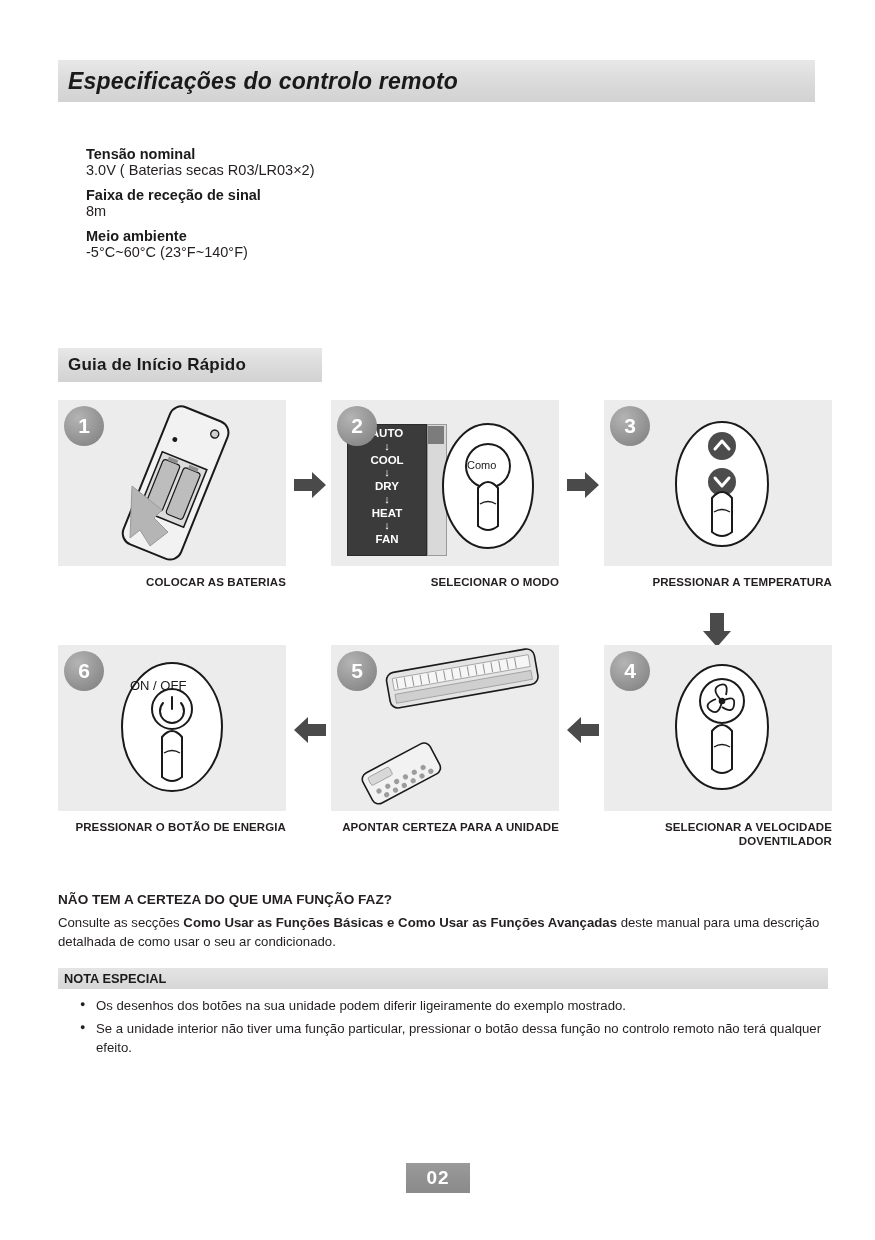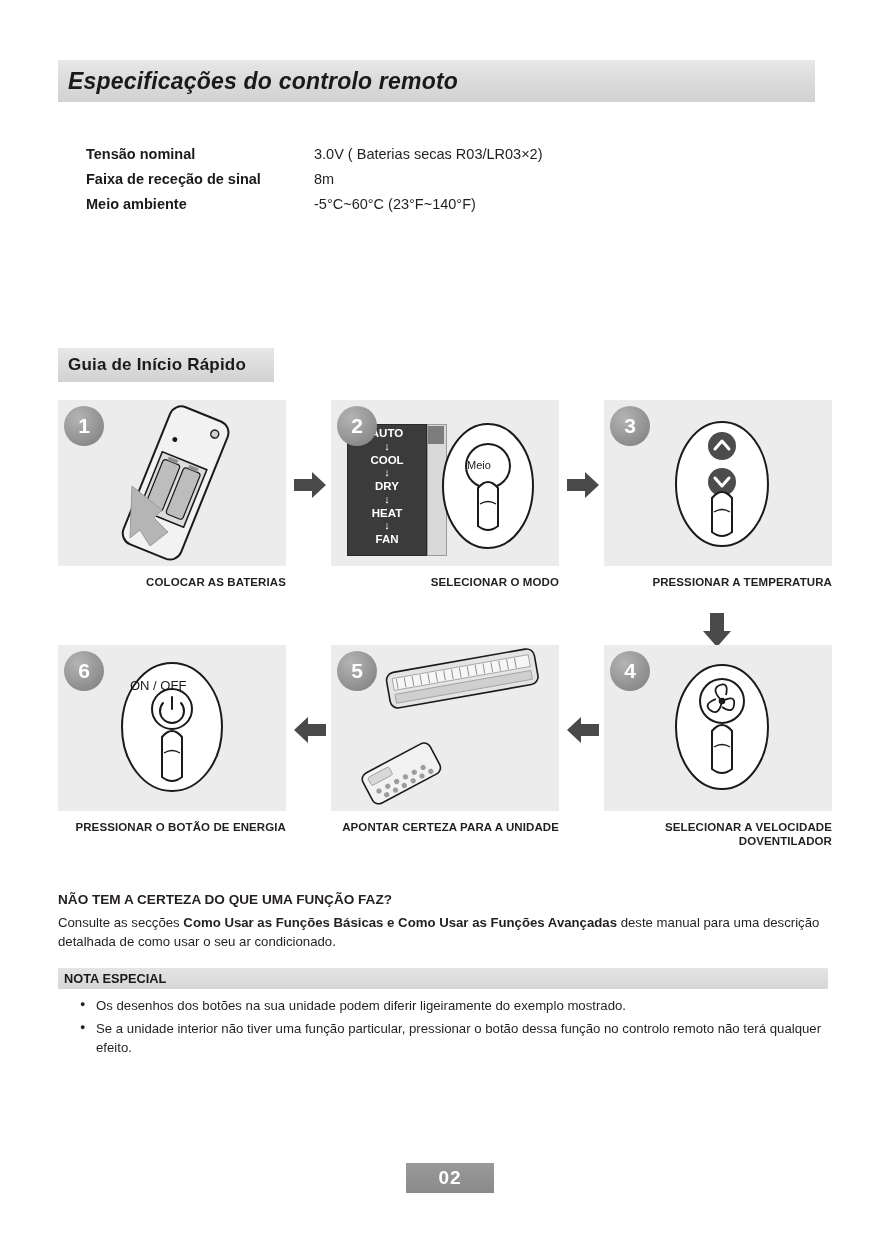--- a/index.html
+++ b/index.html
@@ -35,35 +35,36 @@
     font-weight: bold;
     letter-spacing: 0.2px;
     color: #1a1a1a;
   }
   #spec-title {
     left: 58px; top: 60px; width: 757px; height: 42px;
     padding-left: 10px;
     font-style: italic;
   }
   #quick-title {
-    left: 58px; top: 348px; width: 216px; height: 34px;
+    left: 58px; top: 348px; width: 264px; height: 34px;
     padding-left: 10px;
   }
   #quick-title .t { font-size: 17px; }
 
   
   .spec-table {
     position: absolute;
     left: 86px; top: 146px;
     width: 680px;
     font-size: 14.5px;
   }
   .spec-row {
     display: flex;
     margin-bottom: 9px;
+    flex-direction: column;
   }
   .spec-key {
     width: 228px;
     font-weight: bold;
     color: #1a1a1a;
   }
   .spec-val {
     color: #231f20;
   }
 
@@ -159,21 +160,21 @@
     position: absolute;
     left: 0; top: 0;
     font-size: 9px;
     line-height: 1.9;
   }
 
   
   .pagenum {
     position: absolute;
     left: 406px; top: 1163px;
-    width: 88px; height: 30px;
+    width: 64px; height: 30px;
     background: linear-gradient(to bottom, #9a9a9a, #8a8a8a);
     color: #ffffff;
     font-size: 19px;
     font-weight: bold;
     display: flex;
     align-items: center;
     justify-content: center;
     letter-spacing: 1px;
   }
 
@@ -296,21 +297,21 @@
         <div class="mode-slider"></div>
         <div class="mode-knob"></div>
 
         <svg width="228" height="166" viewBox="0 0 228 166" style="position:absolute; left:0; top:0;">
           <ellipse cx="157" cy="86" rx="45" ry="62" fill="#ffffff" stroke="#1a1a1a" stroke-width="2"></ellipse>
           <circle cx="157" cy="66" r="22" fill="#ffffff" stroke="#1a1a1a" stroke-width="2"></circle>
 
           <path d="M147 88 q10 -12 20 0 v38 q-10 8 -20 0 Z" fill="#ffffff" stroke="#1a1a1a" stroke-width="2"></path>
           <path d="M149 104 q8 -5 16 0" fill="none" stroke="#1a1a1a" stroke-width="1.4"></path>
         </svg>
-        <div class="small-label" style="left:136px; top:59px; font-weight:normal;">Meio</div>
+        <div class="small-label" style="left:136px; top:59px; font-weight:normal;">Como</div>
       </div>
       <div class="caption">SELECIONAR O MODO</div>
     </div>
 
     <svg class="arrow-r" style="left:509px; top:72px;" width="32" height="26" viewBox="0 0 32 26">
       <path d="M0 7 H18 V0 L32 13 L18 26 V19 H0 Z" fill="#4a4a4a"></path>
     </svg>
 
     <div class="cell" style="left:546px; top:0px;">
       <div class="panel">

